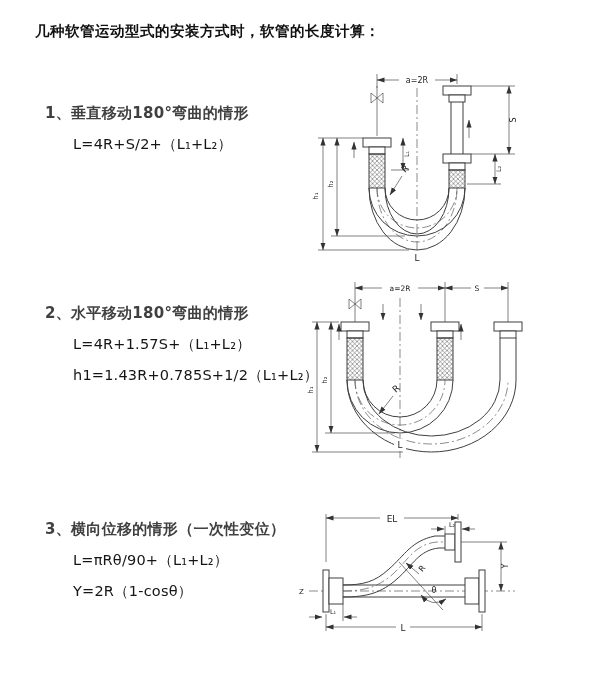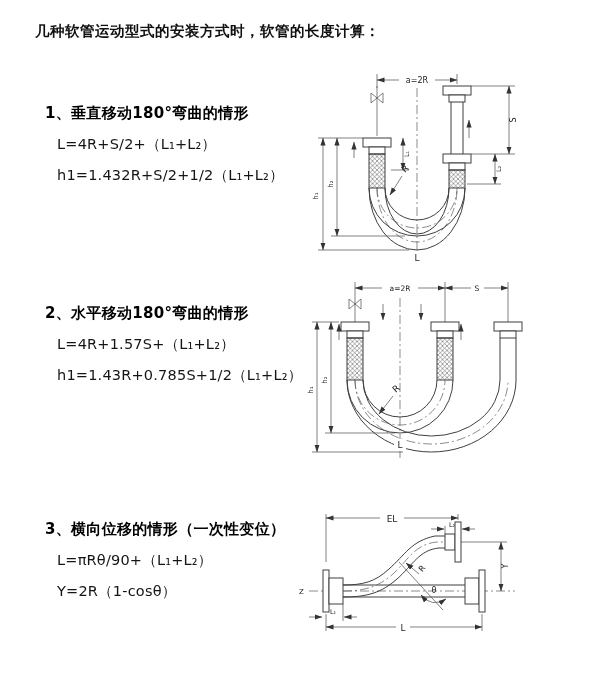--- a/index.html
+++ b/index.html
@@ -8,22 +8,22 @@
     position:relative; width:600px; height:675px; background:#ffffff;
     font-family:"DejaVu Sans","Liberation Sans",sans-serif; color:#1c1c1c;
     overflow:hidden;
     text-decoration:underline;
   }
   .doc-title {
     position:absolute; left:35px; top:22px;
     font-size:14.5px; font-weight:600; letter-spacing:0.5px; color:#111;
   }
   .section { position:absolute; left:45px; }
-  .sec-heading { font-size:15px; font-weight:600; color:#000000; letter-spacing:0.3px; }
-  .formulas { margin-left:12px; margin-top:6px; }
+  .sec-heading { font-size:15px; font-weight:600; color:#404040; letter-spacing:0.3px; }
+  .formulas { margin-left:28px; margin-top:6px; }
   .formula { font-size:14.5px; line-height:30.5px; color:#151515; letter-spacing:0.2px; white-space:nowrap; }
   #section-1 { top:104px; }
   #section-2 { top:304px; }
   #section-3 { top:520px; }
   .diagram { position:absolute; }
   #diagram-1 { left:305px; top:62px; }
   #diagram-2 { left:303px; top:274px; }
   #diagram-3 { left:295px; top:500px; }
   svg { display:block; }
   svg text { font-family:"DejaVu Sans","Liberation Sans",sans-serif; fill:#222; }
@@ -49,21 +49,20 @@
       <marker id="ah" markerWidth="9" markerHeight="8" refX="7.5" refY="2.6" orient="auto-start-reverse" markerUnits="userSpaceOnUse">
         <path d="M0,0 L7.8,2.6 L0,5.2 Z" fill="#333"></path>
       </marker>
     </defs>
   </svg>
 
   <div class="section" id="section-1">
     <div class="sec-heading">1、垂直移动180°弯曲的情形</div>
     <div class="formulas">
       <div class="formula">L=4R+S/2+（L₁+L₂）</div>
-      <div class="formula">h1=1.432R+S/2+1/2（L₁+L₂）</div>
     </div>
   </div>
 
   <div class="diagram" id="diagram-1">
     <svg width="290" height="202" viewBox="0 0 290 202">
       <g>
         <line class="cl" x1="112" y1="26" x2="112" y2="194"></line>
       </g>
       <g>
         <line class="thin" x1="72" y1="12" x2="72" y2="26"></line>

